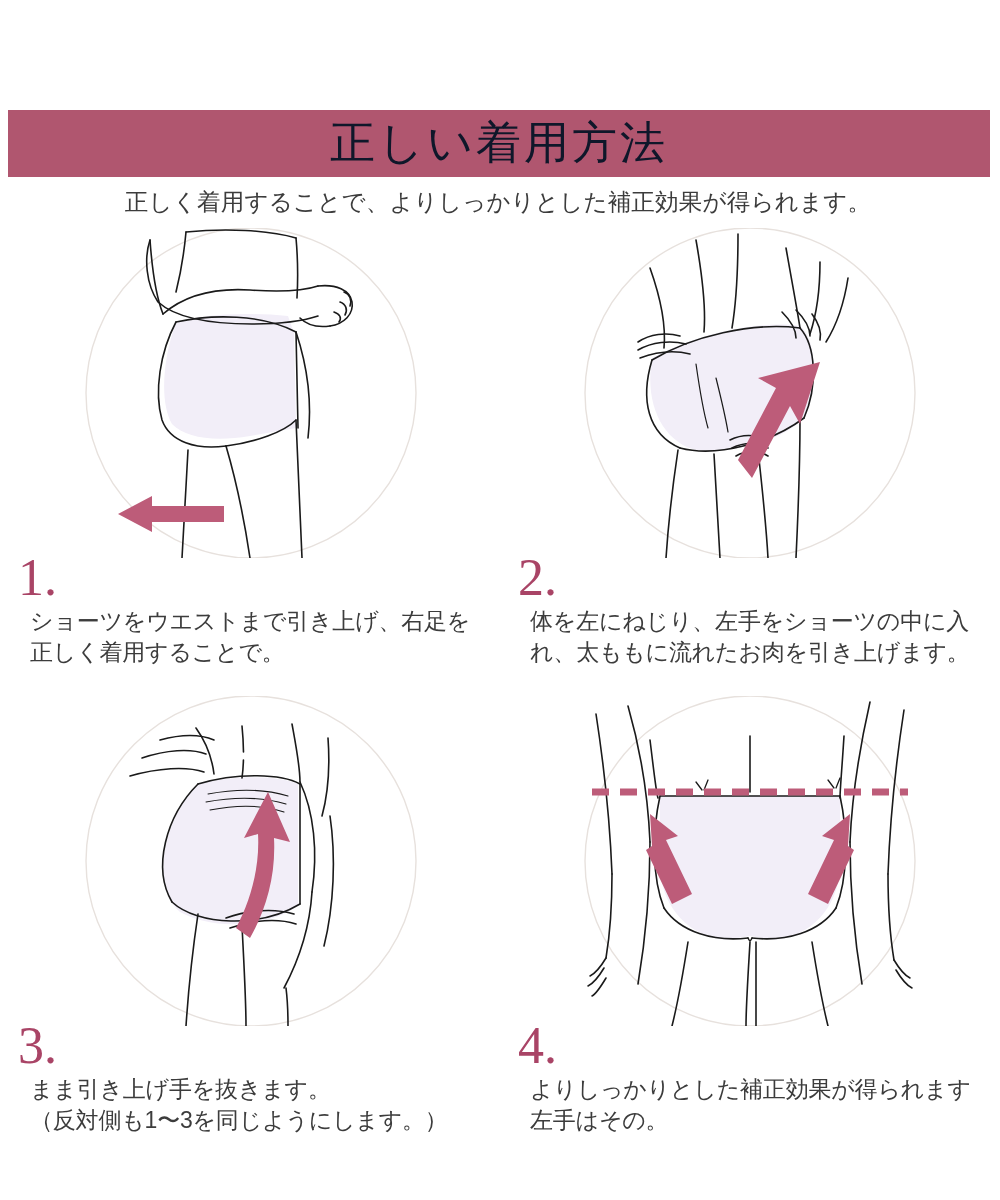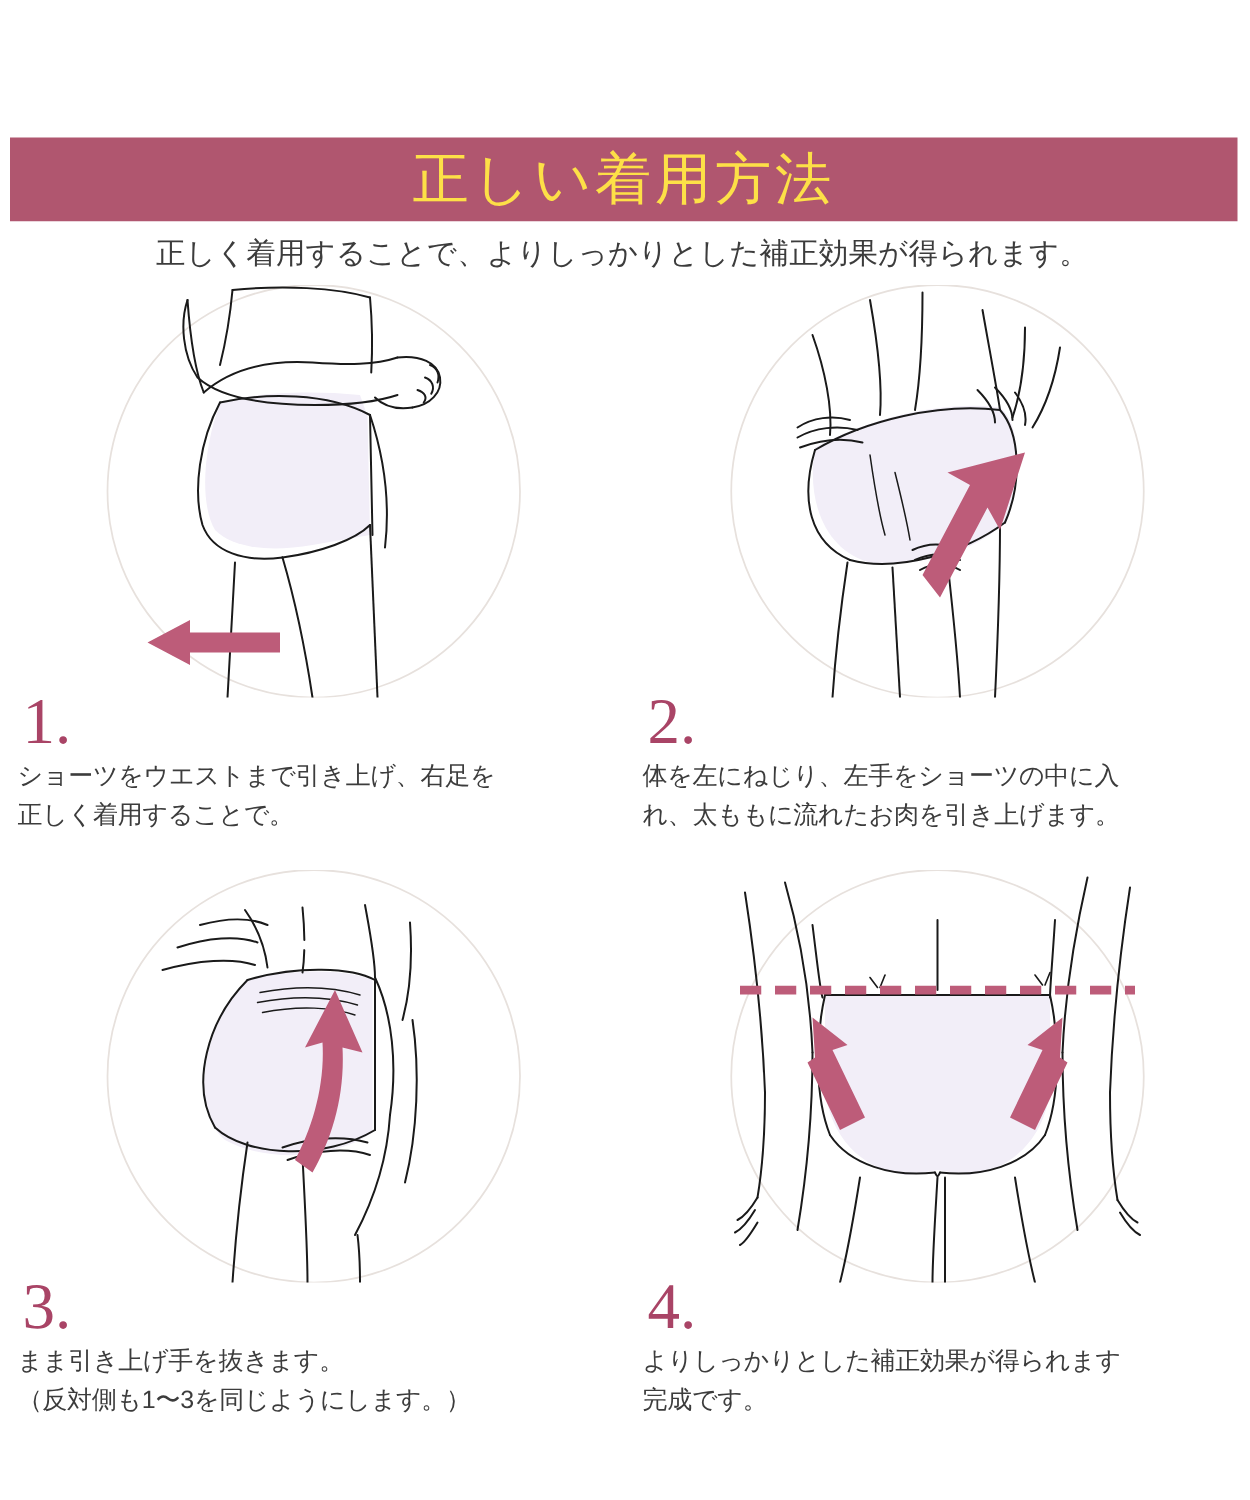--- a/index.html
+++ b/index.html
@@ -30,21 +30,21 @@
     top: 110px;
     width: 982px;
     height: 67px;
     background: #b0566f;
     display: flex;
     align-items: center;
     justify-content: center;
   }
   .header-title {
     font-family: "Liberation Serif", "DejaVu Serif", serif;
-    color: #fde047;
+    color: #0f172a;
     font-size: 45px;
     letter-spacing: 3px;
     line-height: 1;
     white-space: nowrap;
     font-weight: 400;
   }
 
   .subtitle {
     position: absolute;
     left: 0;
@@ -92,23 +92,23 @@
     position: absolute;
     left: 18px;
     top: -6px;
     font-family: "Liberation Serif", "DejaVu Serif", serif;
     font-size: 52px;
     line-height: 1;
     color: #a94466;
     font-weight: 400;
   }
   .step-caption {
-    padding-left: 14px;
+    padding-left: 30px;
     padding-right: 10px;
-    font-size: 20px;
+    font-size: 23px;
     line-height: 31px;
     color: #3c3c3c;
     letter-spacing: -0.2px;
     margin-top: -6px;
   }
   .step-caption .line {
     display: block;
     white-space: nowrap;
   }
 
@@ -346,18 +346,18 @@
             <g>
               <line x1="92" y1="96" x2="408" y2="96" stroke="#bd5c79" stroke-width="7" stroke-dasharray="17 11" stroke-linecap="butt"></line>
             </g>
           </svg>
         </div>
         <div class="step-head">
           <div class="step-number">4.</div>
         </div>
         <div class="step-caption">
           <span class="line">よりしっかりとした補正効果が得られます</span>
-          <span class="line">完成です。</span>
+          <span class="line">左手はその。</span>
         </div>
       </div>
     </div>
   </div>
 </div>
 
 </body></html>

